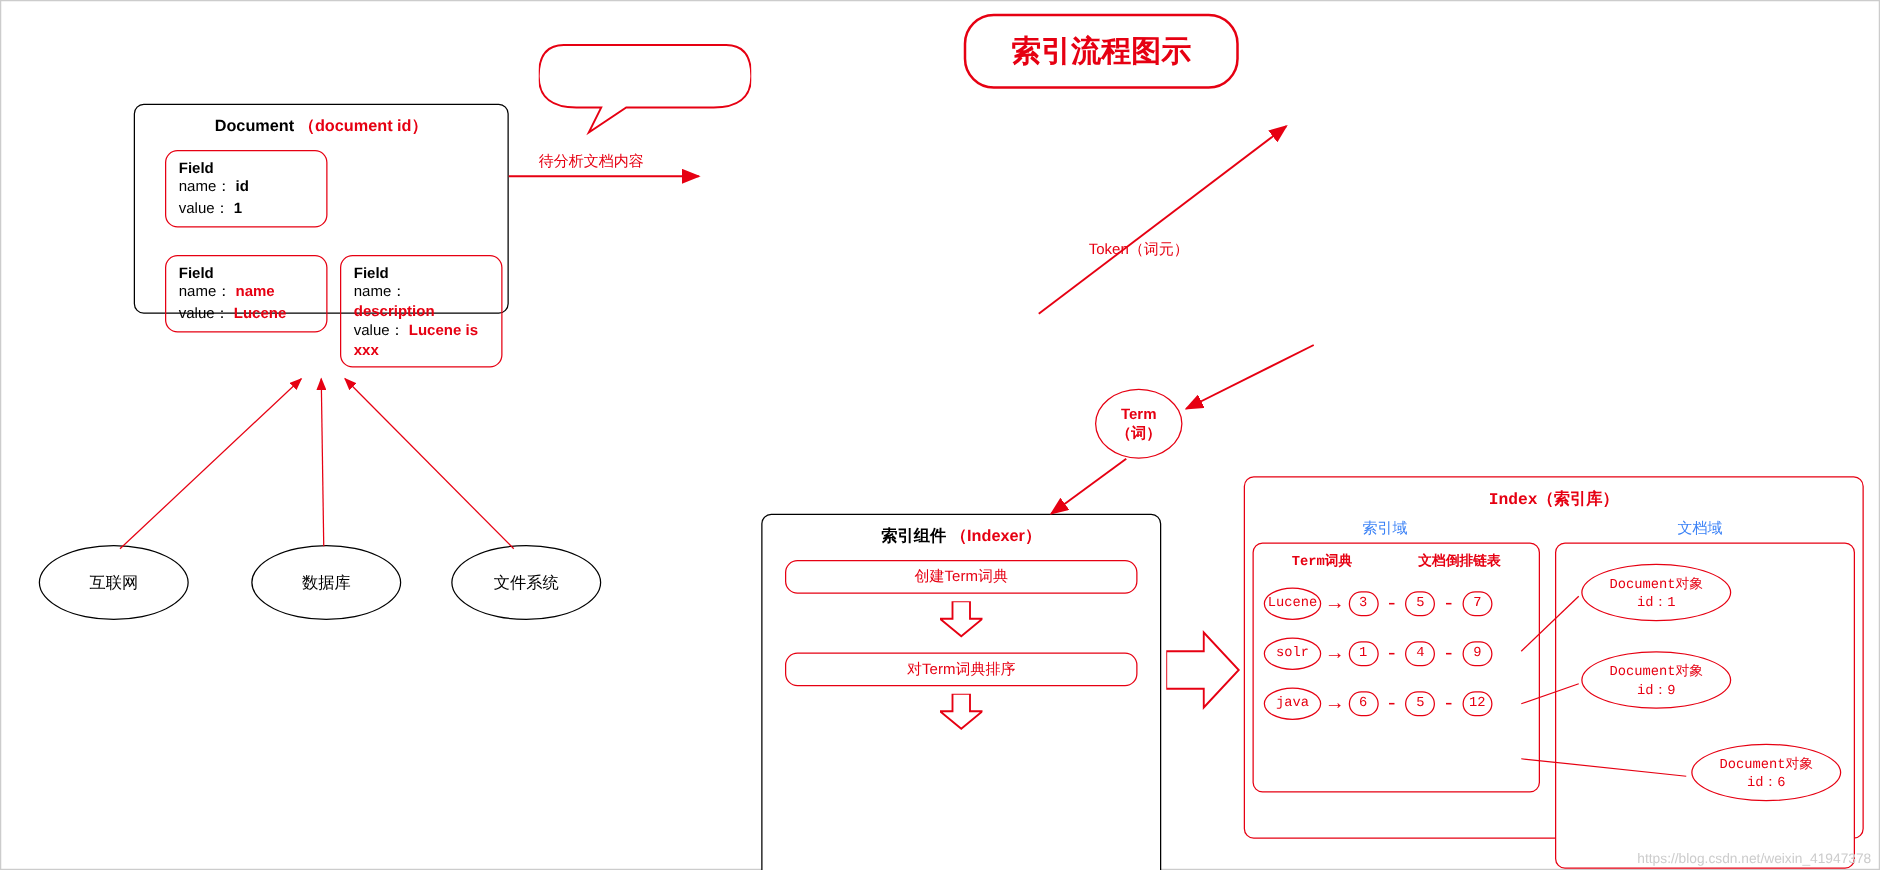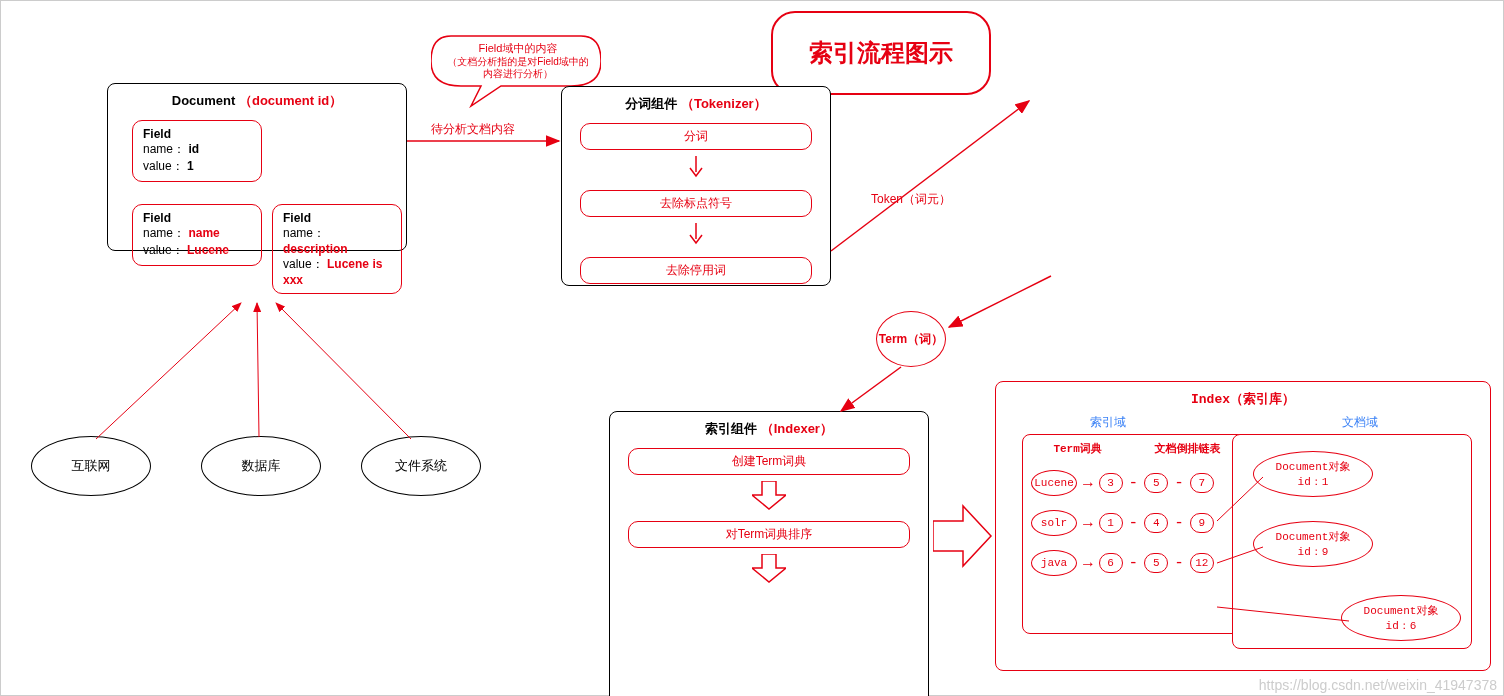--- a/index.html
+++ b/index.html
@@ -2,21 +2,21 @@
 <html><head>
 <meta charset="utf-8">
 <style>
   * { box-sizing: border-box; }
   body { margin: 0; font-family: "Microsoft YaHei", Arial, sans-serif; background: #fff; }
   .canvas { position: relative; width: 1504px; height: 696px; border: 1px solid #ccc; }
   .red { color: #e60012; }
   .title {
     position: absolute; left: 770px; top: 10px;
     border: 2px solid #e60012; border-radius: 24px;
-    padding: 24px 36px; font-size: 24px; font-weight: bold;
+    padding: 12px 36px; font-size: 24px; font-weight: bold;
   }
   .box {
     position: absolute; border: 1px solid #000; border-radius: 8px;
     background: #fff;
   }
   .box.redborder { border-color: #e60012; font-family: Liberation Mono, monospace; }
   .box-title { text-align: center; font-size: 13px; font-weight: bold; padding: 8px 0 4px; }
   .inner {
     border: 1px solid #e60012; border-radius: 10px;
     margin: 6px 18px; padding: 4px 8px; text-align: center;
@@ -34,38 +34,34 @@
   .ellipse.redborder { border-color: #e60012; }
   .small-pill {
     border: 1px solid #e60012; border-radius: 10px;
     display: inline-flex; align-items: center; justify-content: center;
     font-size: 11px; color: #e60012; background: #fff;
     min-width: 24px; height: 20px; padding: 0 4px;
   }
   svg.arrows { position: absolute; left: 0; top: 0; width: 1504px; height: 696px; pointer-events: none; }
   .hdr { position: absolute; font-size: 12px; color: #3b82f6; text-align: center; }
   .watermark {
-    position: absolute; right: 6px; bottom: 2px; font-size: 14px; color: #ccc;
+    position: absolute; right: 6px; bottom: 2px; font-size: 11px; color: #ccc;
   }
 </style>
 </head>
 <body>
 
 <div class="canvas">
 
   <div class="title red">索引流程图示</div>
 
   <div style="position:absolute; left:430px; top:30px; width:170px;">
     <svg width="170" height="80" viewBox="0 0 170 80">
       <path d="M20 5 Q0 5 0 30 Q0 55 30 55 L50 55 L40 75 L70 55 L140 55 Q170 55 170 30 Q170 5 150 5 Z" fill="#fff" stroke="#e60012" stroke-width="1.5"></path>
     </svg>
-    <div style="position:absolute; left:12px; top:10px; font-size:11px; color:#e60012; width:150px; text-align:center;">
-      <div>Field域中的内容</div>
-      <div style="font-size:10px; line-height:1.2;">（文档分析指的是对Field域中的内容进行分析）</div>
-    </div>
   </div>
 
   <div class="box" style="left:106px; top:82px; width:300px; height:168px;">
     <div class="box-title">
       <span>Document</span> <span class="red">（document id）</span>
     </div>
     <div class="field" style="left:24px; top:36px; width:130px;">
       <div style="font-weight:bold;">Field</div>
       <div><span>name：</span> <b>id</b></div>
       <div><span>value：</span> <b>1</b></div>
@@ -77,39 +73,25 @@
     </div>
     <div class="field" style="left:164px; top:120px; width:130px;">
       <div style="font-weight:bold;">Field</div>
       <div><span>name：</span> <b class="red">description</b></div>
       <div><span>value：</span> <b class="red">Lucene is xxx</b></div>
     </div>
   </div>
 
   <div style="position:absolute; left:430px; top:120px; font-size:12px; color:#e60012;">待分析文档内容</div>
 
-  <div class="box" style="left:560px; top:85px; width:270px; height:200px;">
-    <div class="box-title">
-      <span>分词组件</span> <span class="red">（Tokenizer）</span>
-    </div>
-    <div class="inner">分词</div>
-    <div style="text-align:center;"><svg width="20" height="24">
-          <path d="M10 0 V16 M4 12 L10 20 L16 12" stroke="#e60012" fill="none" stroke-width="1.5"></path>
-        </svg></div>
-    <div class="inner">去除标点符号</div>
-    <div style="text-align:center;"><svg width="20" height="24">
-          <path d="M10 0 V16 M4 12 L10 20 L16 12" stroke="#e60012" fill="none" stroke-width="1.5"></path>
-        </svg></div>
-    <div class="inner">去除停用词</div>
-  </div>
 
   <div style="position:absolute; left:870px; top:190px; font-size:12px; color:#e60012;">Token（词元）</div>
 
 
-  <div class="ellipse redborder" style="left:875px; top:310px; width:70px; height:56px; font-size:12px;">
+  <div class="ellipse redborder" style="left:875px; top:310px; width:70px; height:56px; flex-direction:column; font-size:12px;">
     <b class="red">Term</b>
     <b class="red">（词）</b>
   </div>
 
   <div class="box" style="left:608px; top:410px; width:320px; height:322px;">
     <div class="box-title">
       <span>索引组件</span> <span class="red">（Indexer）</span>
     </div>
     <div class="inner">创建Term词典</div>
     <div style="text-align:center;"><svg width="34" height="30">
@@ -125,21 +107,21 @@
     <svg width="60" height="70">
         <path d="M0 20 H30 V5 L58 35 L30 65 V50 H0 Z" fill="#fff" stroke="#e60012" stroke-width="1.5"></path>
       </svg>
   </div>
 
   <div class="box redborder" style="left:994px; top:380px; width:496px; height:290px;">
     <div class="box-title red">Index（索引库）</div>
     <div class="hdr" style="left:94px; top:32px;">索引域</div>
     <div class="hdr" style="left:346px; top:32px;">文档域</div>
 
-    <div class="box redborder" style="left:26px; top:52px; width:230px; height:200px;">
+    <div class="box redborder" style="left:6px; top:52px; width:230px; height:200px;">
       <div style="display:flex; justify-content:space-around; font-size:11px; color:#e60012; padding:6px 4px;">
         <b>Term词典</b>
         <b>文档倒排链表</b>
       </div>
       <div style="padding:0 8px;">
         <div style="display:flex; align-items:center; gap:6px; margin:8px 0;">
           <span class="small-pill" style="border-radius:50%; width:46px; height:26px;">Lucene</span>
           <span style="color:#e60012;">→</span>
           <span class="small-pill">3</span>
             <span style="color:#e60012;">-</span>
@@ -161,21 +143,21 @@
           <span style="color:#e60012;">→</span>
           <span class="small-pill">6</span>
             <span style="color:#e60012;">-</span>
           <span class="small-pill">5</span>
             <span style="color:#e60012;">-</span>
           <span class="small-pill">12</span>
         </div>
       </div>
     </div>
 
-    <div class="box redborder" style="left:236px; top:52px; width:240px; height:215px;padding-left:12px;">
+    <div class="box redborder" style="left:248px; top:52px; width:240px; height:261px;padding-left:12px;">
       <div class="ellipse redborder" style="position:absolute; left:20px; top:16px; width:120px; height:46px; flex-direction:column; font-size:11px;">
         <span class="red">Document对象</span>
           <span class="red">id：1</span>
       </div>
       <div class="ellipse redborder" style="position:absolute; left:20px; top:86px; width:120px; height:46px; flex-direction:column; font-size:11px;">
         <span class="red">Document对象</span>
           <span class="red">id：9</span>
       </div>
       <div class="ellipse redborder" style="position:absolute; left:108px; top:160px; width:120px; height:46px; flex-direction:column; font-size:11px;">
         <span class="red">Document对象</span>

